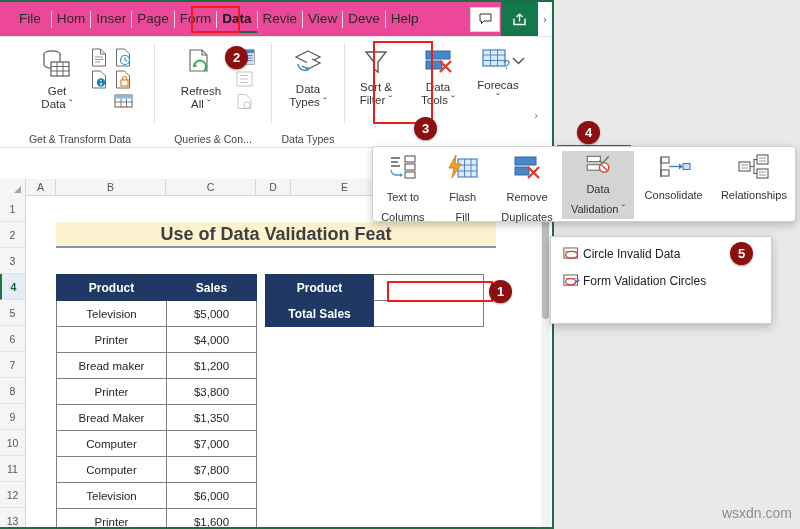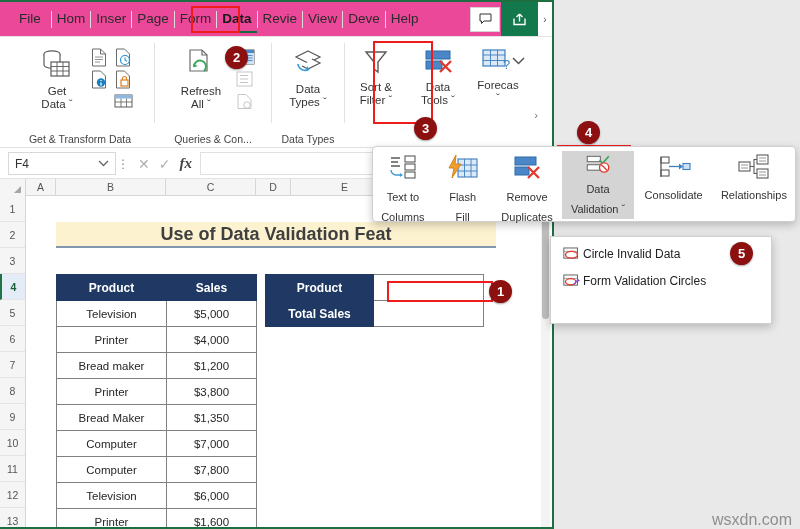--- a/index.html
+++ b/index.html
@@ -232,22 +232,22 @@
     z-index: 50; padding: 3px 0;
   }
   .dmitem {
     height: 27px; display: flex; align-items: center;
     padding-left: 8px; font-size: 12px; color: #222;
   }
   .dmitem.sel { background: #d9d9d9; }
   .dmitem .mi { width: 24px; display: flex; align-items: center; justify-content: center; }
 
   .watermark {
-    position: absolute; right: 8px; bottom: 0;
-    font-size: 16px; color: #8e8e8e;
+    position: absolute; right: 8px; bottom: 8px;
+    font-size: 14px; color: #8e8e8e;
     z-index: 70;
   }
   svg { display: block; }
 </style>
 </head>
 <body>
 
 <div id="root">
 
   <div class="xl-window">
@@ -446,35 +446,20 @@
 
       </div>
 
       <div style="position:absolute;left:510px;top:16px;width:16px;height:16px;display:flex;align-items:center;justify-content:center;color:#555;font-size:11px">
         <svg width="13" height="8" viewBox="0 0 13 8">
             <path d="M1 1l5.5 5.5L12 1" fill="none" stroke="#555" stroke-width="1.5"></path>
           </svg>
       </div>
     </div>
 
-    <div class="formulabar">
-      <div class="namebox">
-        <span>F4</span>
-        <svg width="11" height="7" viewBox="0 0 11 7">
-            <path d="M1 1l4.5 4.5L10 1" fill="none" stroke="#666" stroke-width="1.3"></path>
-          </svg>
-      </div>
-      <div class="fb-dots">⋮</div>
-      <div class="fb-icons">
-        <span>✕</span>
-        <span>✓</span>
-        <span class="fb-fx">fx</span>
-      </div>
-      <div class="fb-input"></div>
-    </div>
 
     <div class="grid-wrap">
 
       <div class="colhead">
         <div class="corner"></div>
         <div class="ch" style="width:30px">A</div>
         <div class="ch" style="width:110px">B</div>
         <div class="ch" style="width:90px">C</div>
         <div class="ch" style="width:35px">D</div>
         <div class="ch" style="width:108px">E</div>

